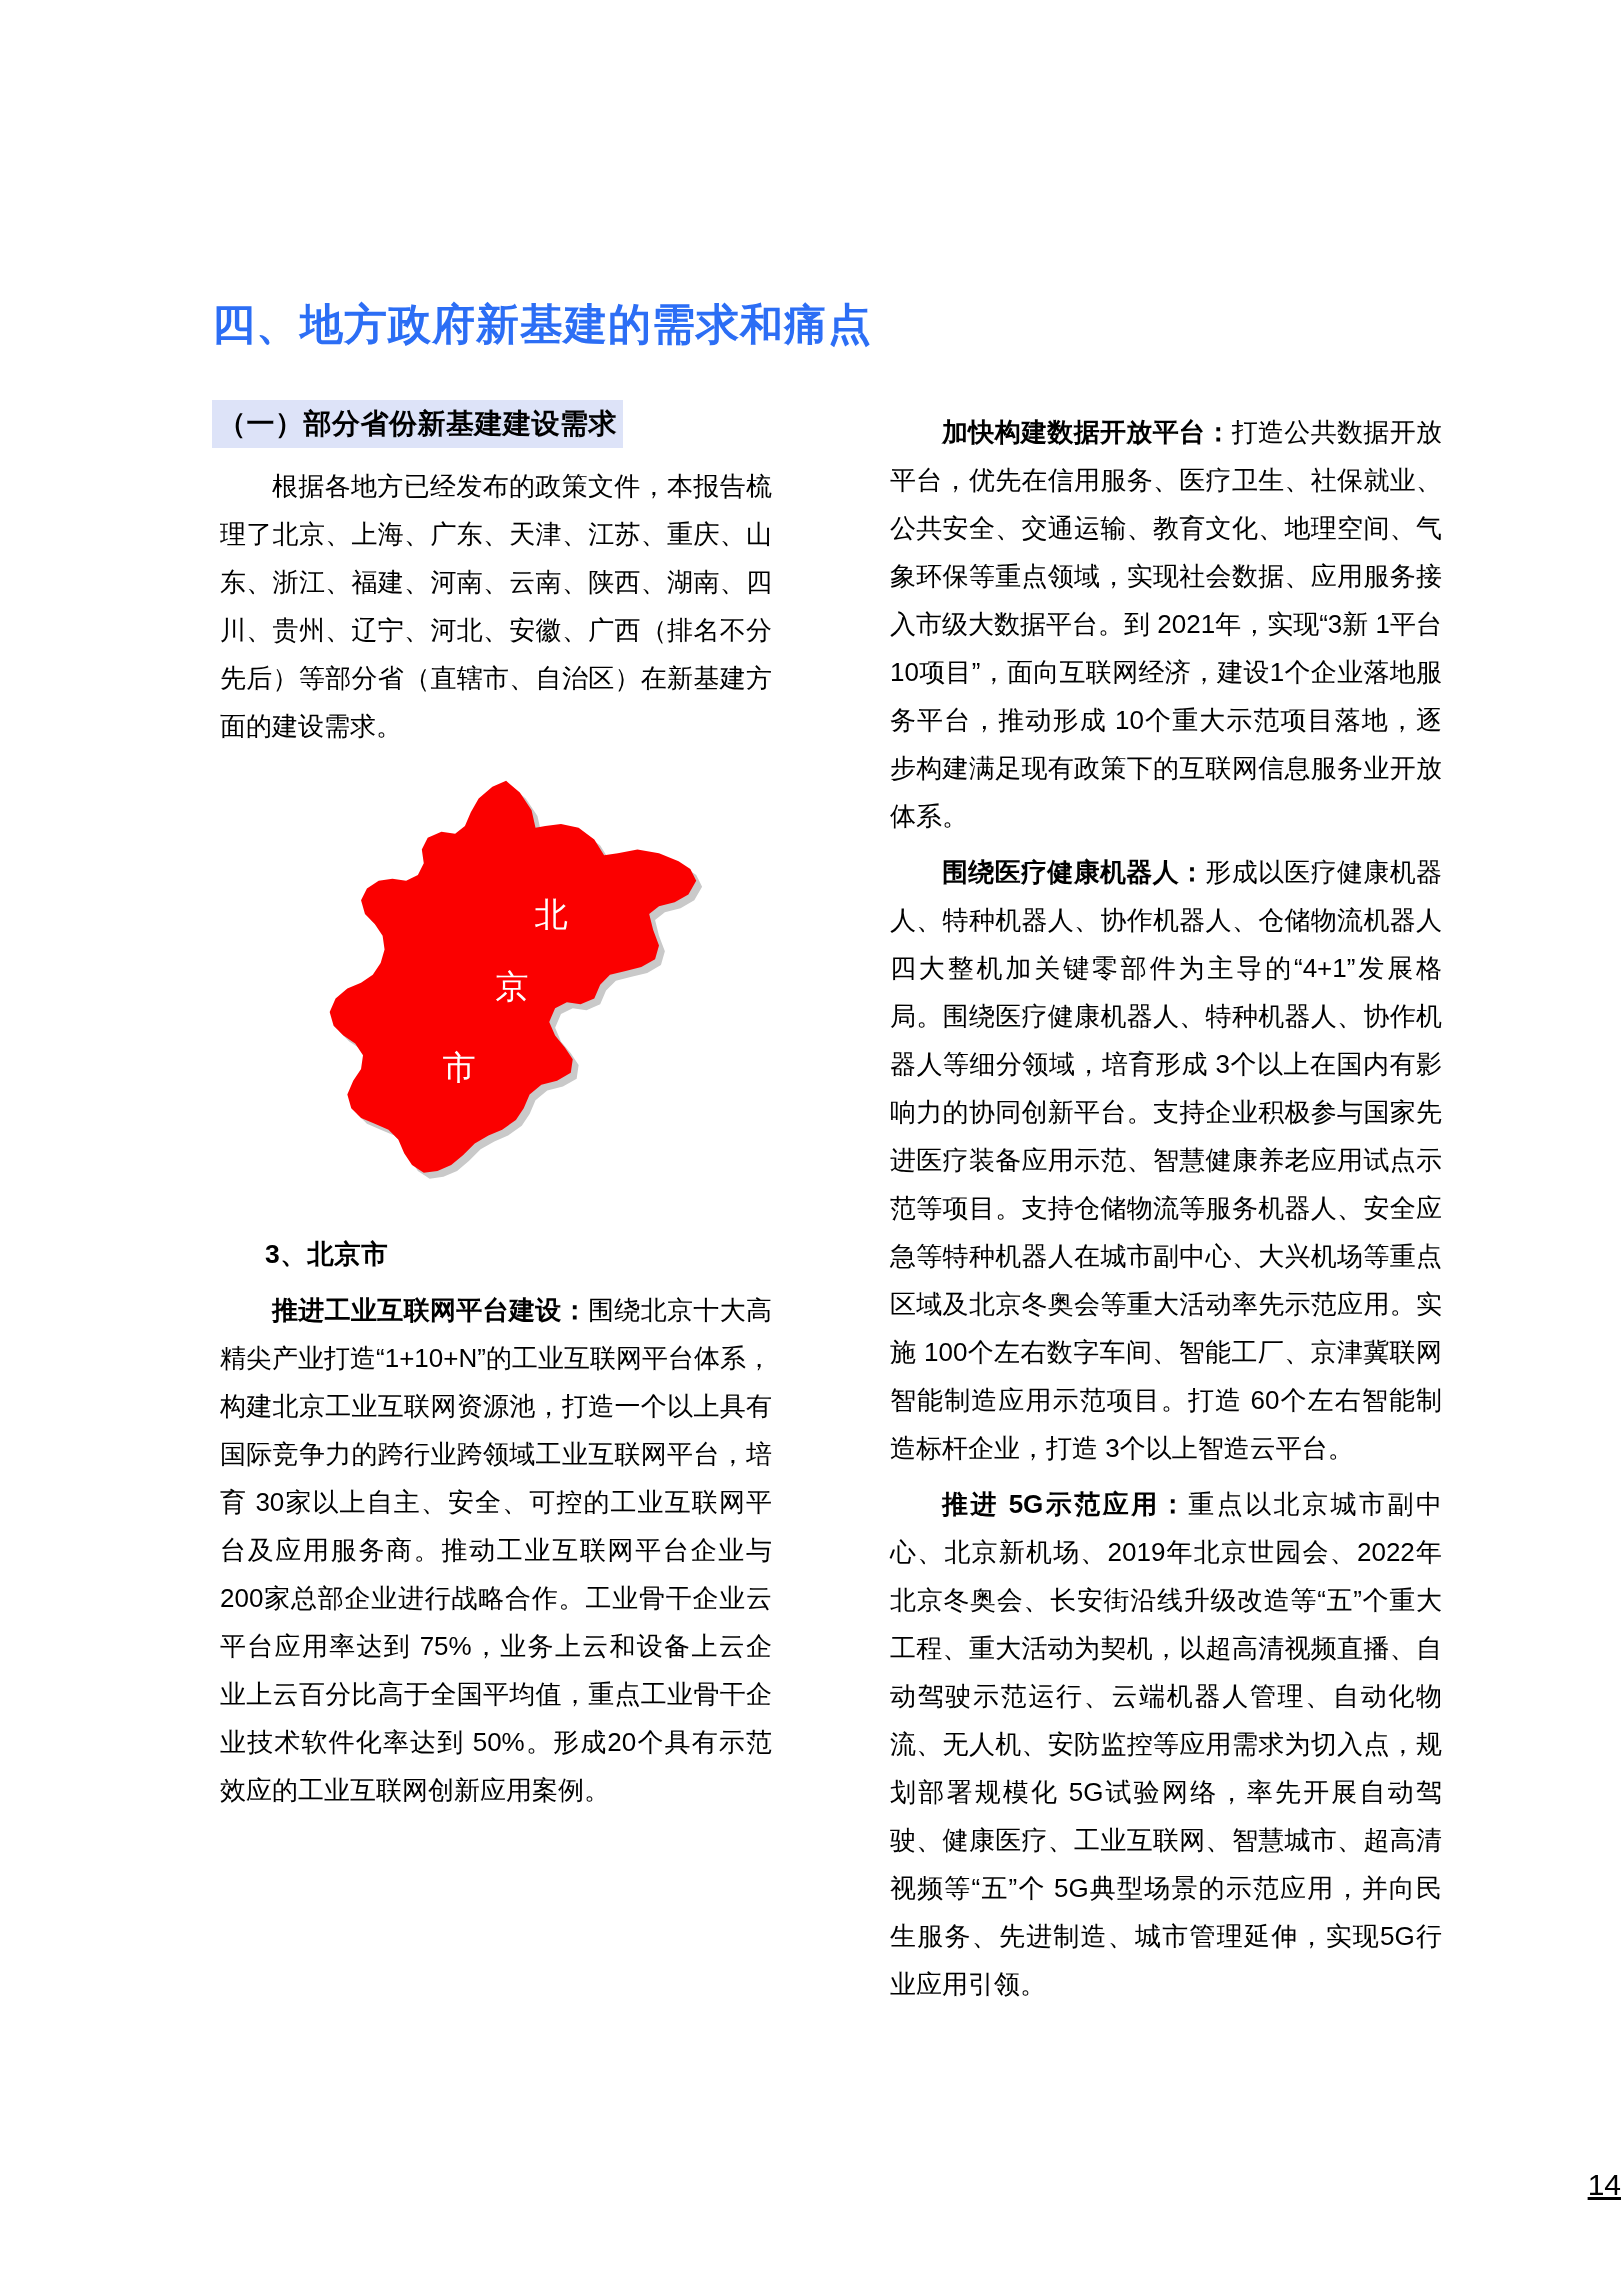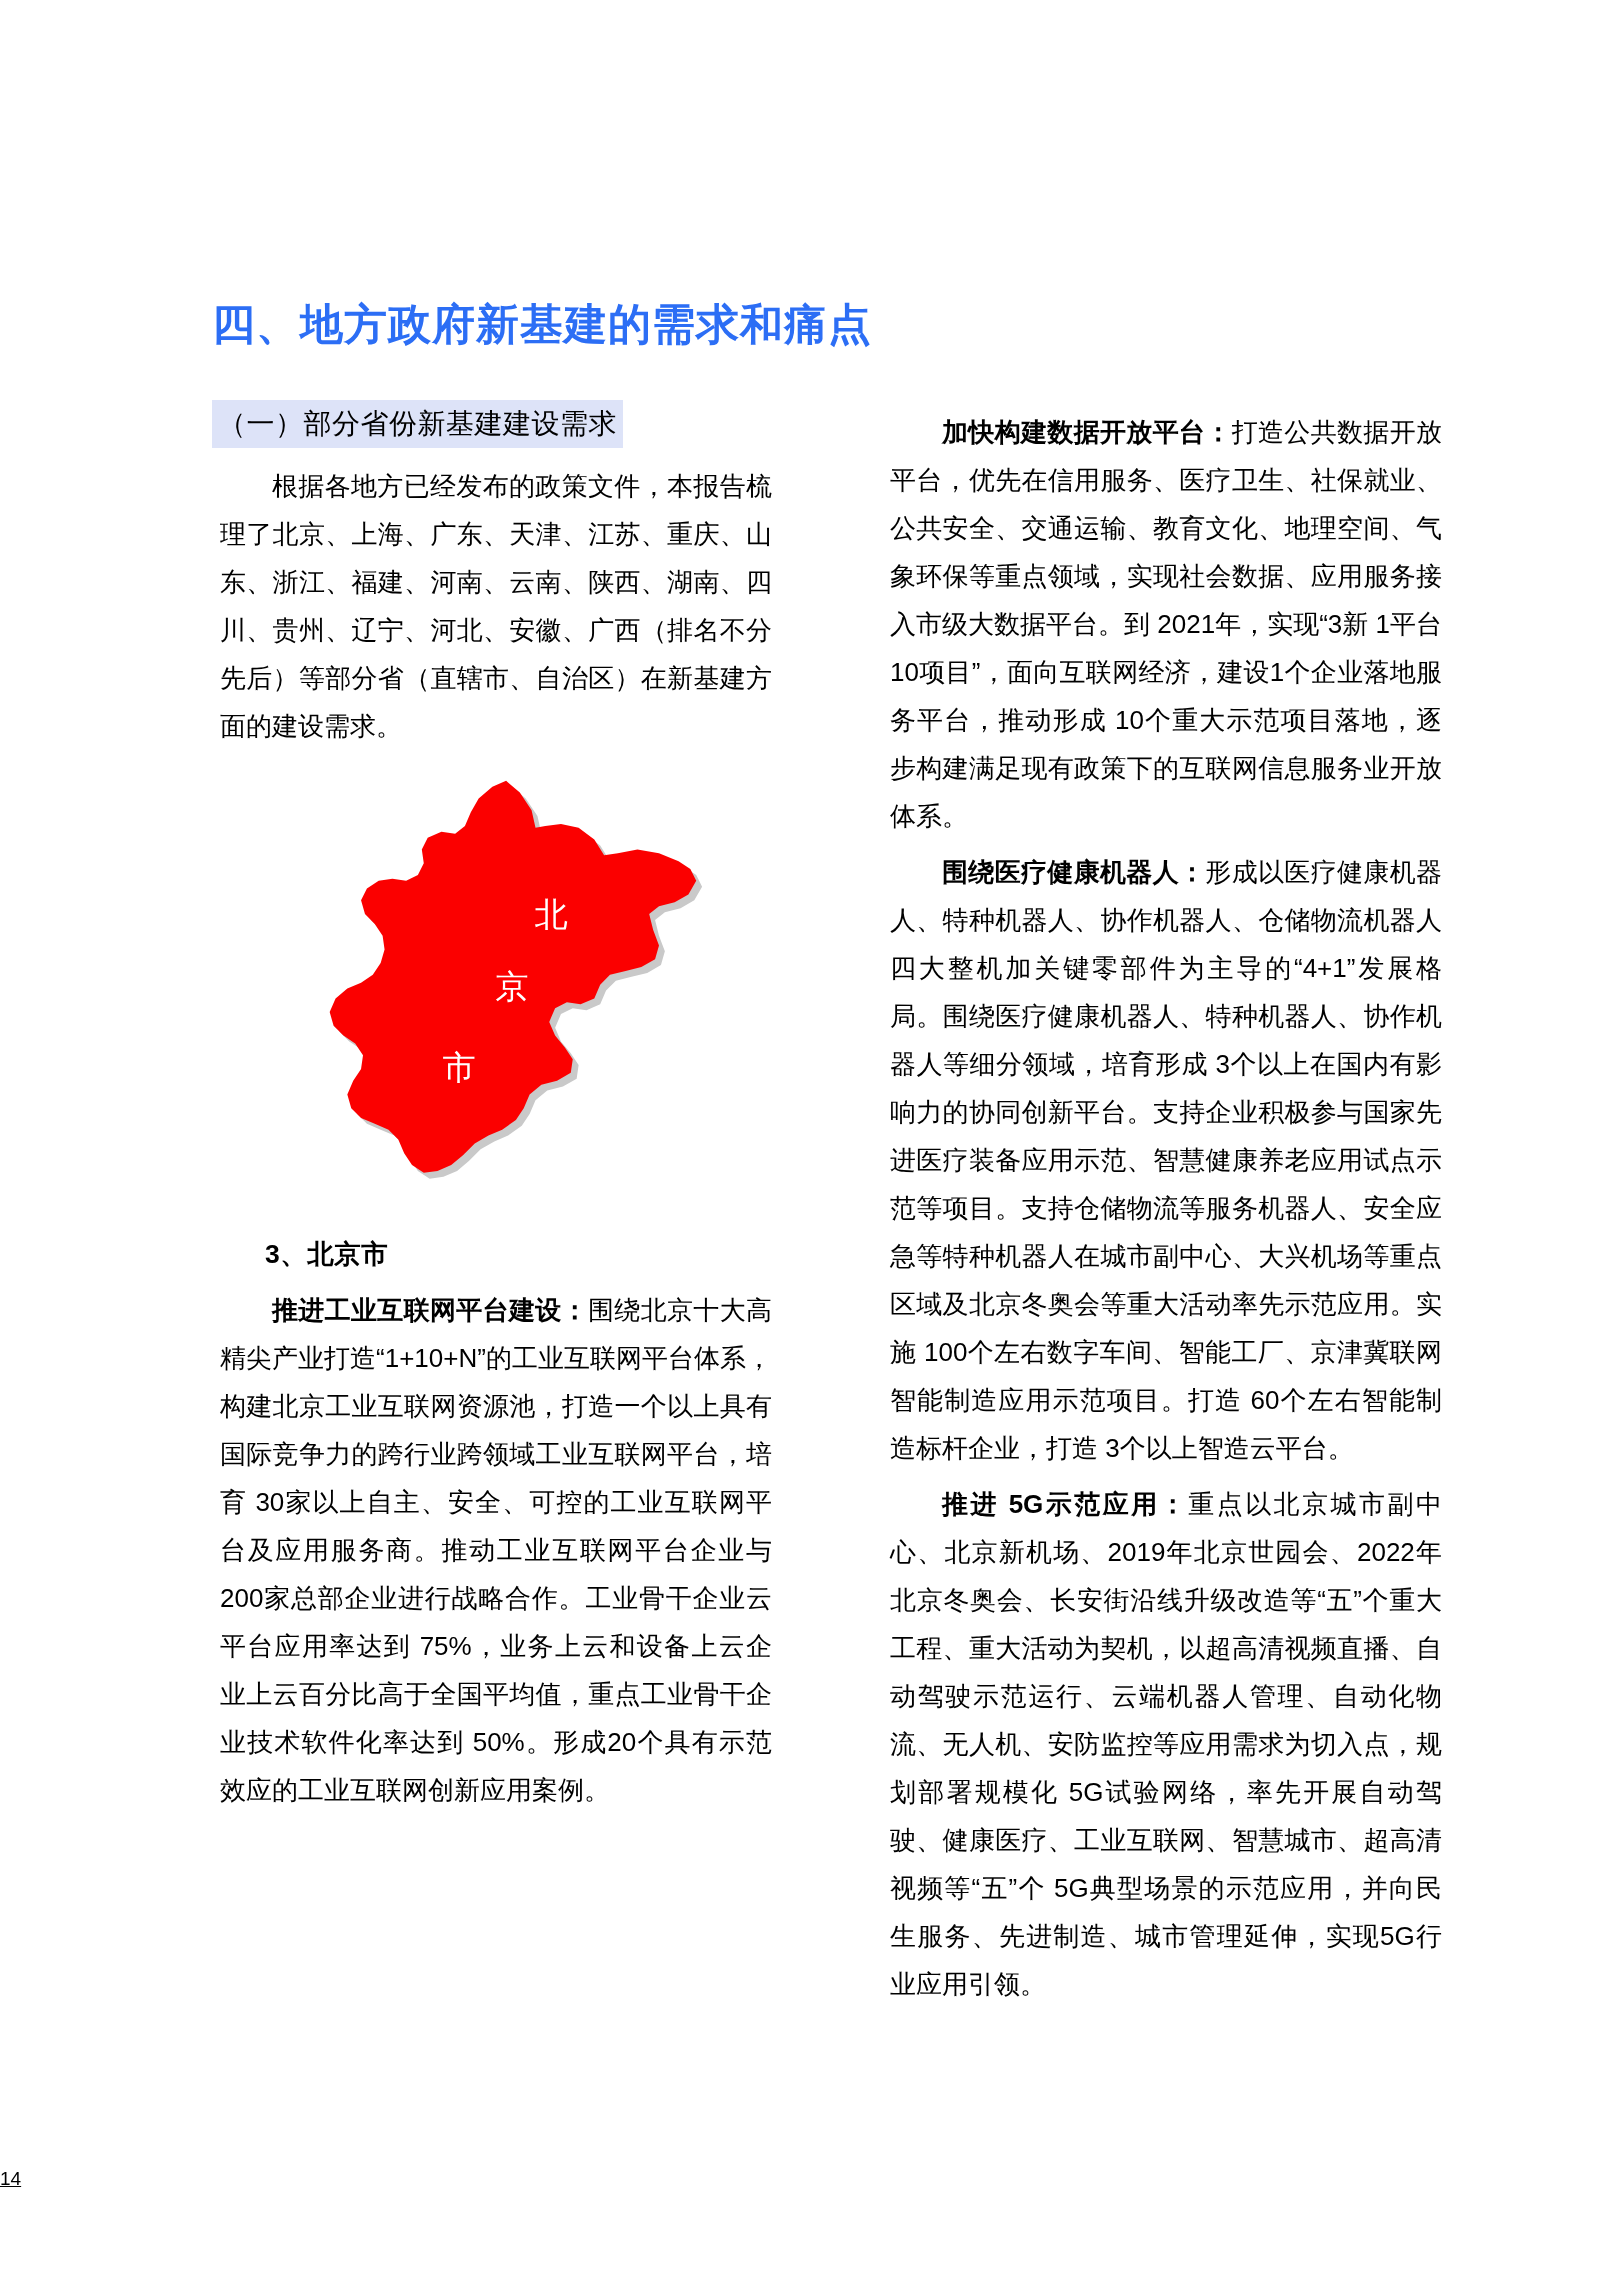--- a/index.html
+++ b/index.html
@@ -47,21 +47,21 @@
     color: #000;
   }
   .col-left  { left: 212px; }
   .col-right { left: 882px; }
 
   
   .sub-heading {
     display: inline-block;
     background: #dde3f8;
     font-size: 28px;
-    font-weight: normal;
+    font-weight: bold;
     line-height: 43px;
     padding: 2px 5.9px 2.9px 5.9px;
     margin: 0 0 5.9px 0;
     white-space: nowrap;
     letter-spacing: 0.5px;
   }
 
   p.body-text {
     margin: 8px;
     text-indent: 2em;
@@ -95,22 +95,22 @@
     height: 443px;
   }
   .map-svg { display: block; }
 
   
   .page-number {
     position: absolute;
     left: 0;
     right: 0;
     top: 2168px;
-    text-align: left;
-    font-size: 19px;
+    text-align: right;
+    font-size: 30px;
     color: #000;
     text-decoration: underline;
   }
 </style>
 </head>
 <body>
 
 <div class="page">
 
   <h1 class="main-title">四、地方政府新基建的需求和痛点</h1>

